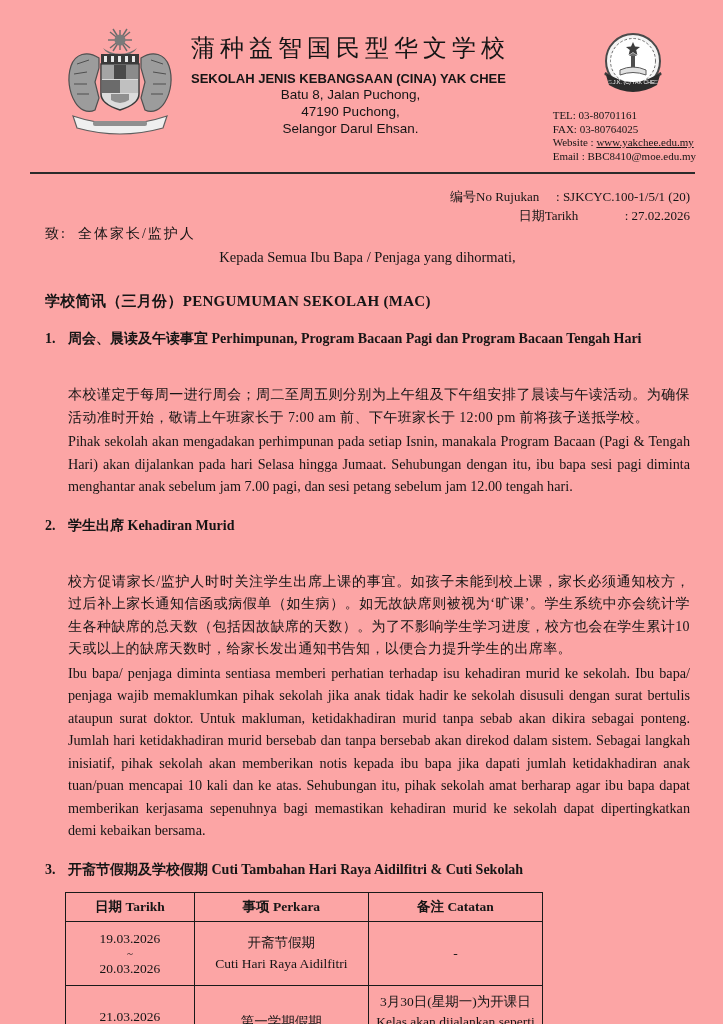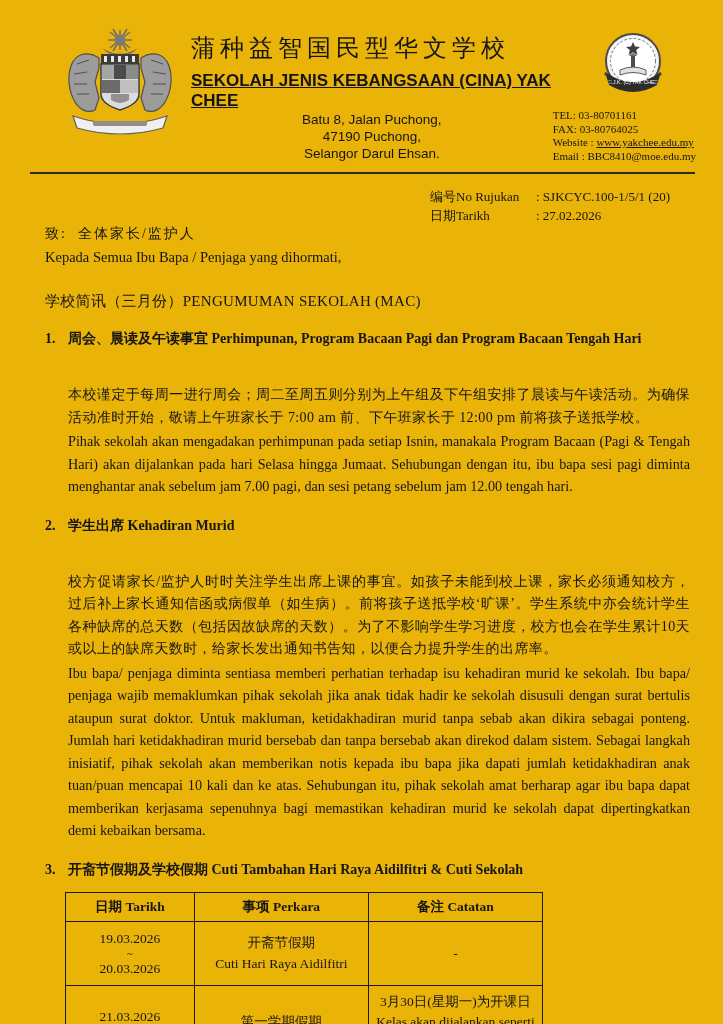--- a/index.html
+++ b/index.html
@@ -1,42 +1,42 @@
 <!DOCTYPE html>
 <html><head>
 <meta charset="utf-8">
 <style>
   html,body { margin:0; padding:0; background:#ffffff; }
   .page {
     position:relative; width:723px; height:1024px; margin:0 auto;
-    background:#eab308; color:#151515; box-sizing:border-box;
+    background:#fca5a5; color:#151515; box-sizing:border-box;
     padding:28px 33px 0 45px; overflow:hidden;
     font-family:"Liberation Serif","DejaVu Serif",serif;
   }
   
   .letterhead { display:flex; align-items:flex-start; margin-left:14px; }
   .crest-left { flex:none; }
   .school-block { margin-left:10px; padding-top:4px; }
   .school-cn { font-size:24px; letter-spacing:5px; white-space:nowrap; }
-  .school-my { font-family:"Liberation Sans","DejaVu Sans",sans-serif; font-weight:bold; font-size:17px; margin-top:7px;text-decoration:underline; }
+  .school-my { font-family:"Liberation Sans","DejaVu Sans",sans-serif; font-weight:bold; font-size:13px; margin-top:7px; }
   .addr { font-family:"Liberation Sans","DejaVu Sans",sans-serif; font-size:13.5px; line-height:17px;text-align:center; }
   .right-block { margin-left:auto; display:flex; flex-direction:column; align-items:flex-end; }
   .crest-right { margin:2px 20px 0 0; }
   .contact { text-align:left; font-size:11px; line-height:13.5px; margin-top:3px; margin-right:-6px; white-space:nowrap; }
   .contact .link { text-decoration:underline; }
   .head-rule { border:0; border-top:2px solid #2b2b2b; margin:9px -5px 0 -15px; }
   
   .ref-block { margin:13px 0 0 385px; font-size:13px; line-height:19px; }
-  .ref-row { display:flex; white-space:nowrap; }
+  .ref-row { display:flex; white-space:nowrap;justify-content:flex-end; }
   .ref-label { width:106px; flex:none; }
   
   .salutation { margin-top:0; }
   .sal-cn { font-size:14px; letter-spacing:2px; white-space:pre; }
-  .sal-my { font-size:14.5px; margin-top:6px; }
-  .doc-title { margin-top:26px; font-weight:normal; font-size:15px; letter-spacing:0.3px; }
+  .sal-my { font-size:14.5px; margin-top:6px;text-align:center; }
+  .doc-title { margin-top:26px; font-weight:bold; font-size:15px; letter-spacing:0.3px; }
   
   .sec { margin-top:17px; }
   .sec-head { display:flex; font-weight:bold; font-size:14px; line-height:21px; }
   .sec-num { width:23px; flex:none; }
   .sec-body { margin-left:23px; }
   p.para { margin:1px 0 0; text-align:justify; }
   p.cn { font-size:14px; line-height:22.5px; letter-spacing:0.4px;margin-top:35px; }
   p.my { font-size:14.2px; line-height:22.5px; }
   
   .holiday-table { border-collapse:collapse; margin:12px 0 0 20px; width:478px; table-layout:fixed; }
@@ -170,21 +170,21 @@
       <p class="para my">Pihak sekolah akan mengadakan perhimpunan pada setiap Isnin, manakala Program Bacaan (Pagi &amp; Tengah Hari) akan dijalankan pada hari Selasa hingga Jumaat. Sehubungan dengan itu, ibu bapa sesi pagi diminta menghantar anak sebelum jam 7.00 pagi, dan sesi petang sebelum jam 12.00 tengah hari.</p>
     </div>
   </div>
 
   <div class="sec">
     <div class="sec-head">
       <span class="sec-num">2.</span>
       <span>学生出席 Kehadiran Murid</span>
     </div>
     <div class="sec-body">
-      <p class="para cn">校方促请家长/监护人时时关注学生出席上课的事宜。如孩子未能到校上课，家长必须通知校方，过后补上家长通知信函或病假单（如生病）。前将孩子送抵学校‘旷课’。学生系统中亦会统计学生各种缺席的总天数（包括因故缺席的天数）。为了不影响学生学习进度，校方也会在学生累计10天或以上的缺席天数时，给家长发出通知书告知，以便合力提升学生的出席率。</p>
+      <p class="para cn">校方促请家长/监护人时时关注学生出席上课的事宜。如孩子未能到校上课，家长必须通知校方，过后补上家长通知信函或病假单（如生病）。如无故缺席则被视为‘旷课’。学生系统中亦会统计学生各种缺席的总天数（包括因故缺席的天数）。为了不影响学生学习进度，校方也会在学生累计10天或以上的缺席天数时，给家长发出通知书告知，以便合力提升学生的出席率。</p>
       <p class="para my">Ibu bapa/ penjaga diminta sentiasa memberi perhatian terhadap isu kehadiran murid ke sekolah. Ibu bapa/ penjaga wajib memaklumkan pihak sekolah jika anak tidak hadir ke sekolah disusuli dengan surat bertulis ataupun surat doktor. Untuk makluman, ketidakhadiran murid tanpa sebab akan dikira sebagai ponteng. Jumlah hari ketidakhadiran murid bersebab dan tanpa bersebab akan direkod dalam sistem. Sebagai langkah inisiatif, pihak sekolah akan memberikan notis kepada ibu bapa jika dapati jumlah ketidakhadiran anak tuan/puan mencapai 10 kali dan ke atas. Sehubungan itu, pihak sekolah amat berharap agar ibu bapa dapat memberikan kerjasama sepenuhnya bagi memastikan kehadiran murid ke sekolah dapat dipertingkatkan demi kebaikan bersama.</p>
     </div>
   </div>
 
   <div class="sec">
     <div class="sec-head">
       <span class="sec-num">3.</span>
       <span>开斋节假期及学校假期 Cuti Tambahan Hari Raya Aidilfitri &amp; Cuti Sekolah</span>
     </div>
 

